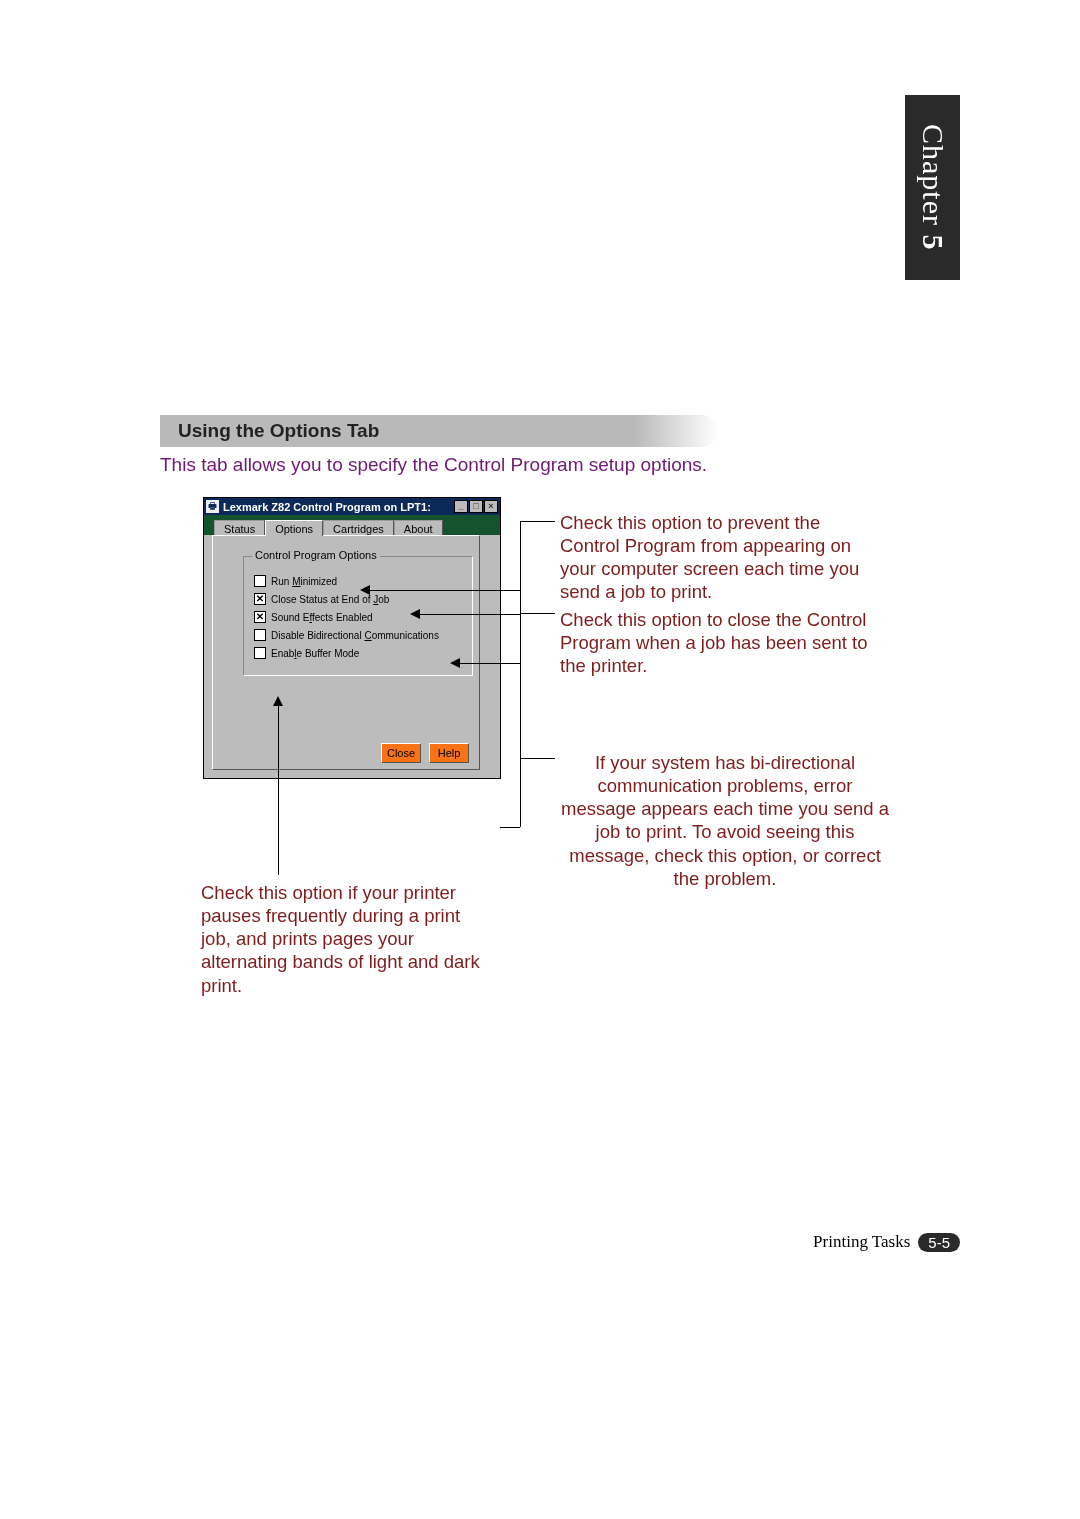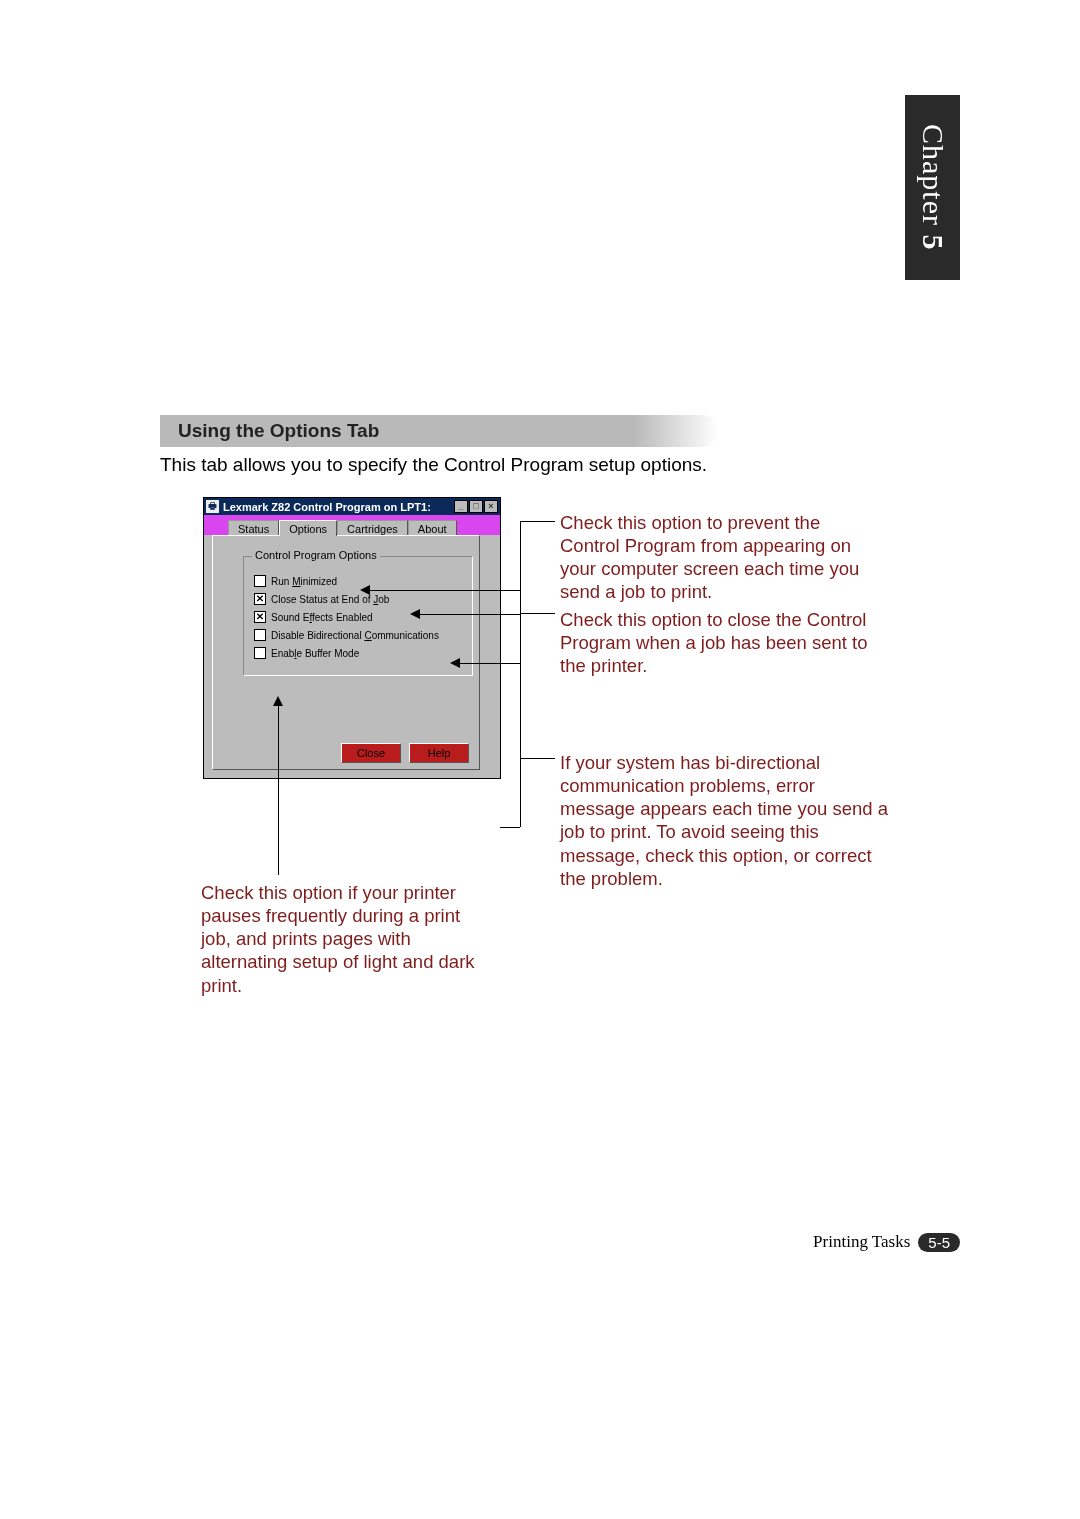--- a/index.html
+++ b/index.html
@@ -8,54 +8,54 @@
 
   
   .chapter-tab { position: absolute; right: 120px; top: 95px; width: 55px; height: 185px; background: #2a2a2a; display: flex; align-items: center; justify-content: center; }
   .chapter-tab-text { color: #fff; font-family: Georgia, "Times New Roman", serif; font-size: 30px; writing-mode: vertical-rl; text-orientation: mixed; letter-spacing: 1px; }
   .chapter-num { font-weight: bold; }
 
   
   .section-bar { position: absolute; left: 160px; top: 415px; width: 558px; height: 32px; background: linear-gradient(90deg, #b9b9b9 0%, #b9b9b9 85%, #fff 100%); border-radius: 0 16px 16px 0; display: flex; align-items: center; padding-left: 18px; }
   .section-bar-text { font-size: 19px; font-weight: bold; color: #222; }
 
-  .intro-text { position: absolute; left: 160px; top: 454px; font-size: 19px; color: #000000; }
+  .intro-text { position: absolute; left: 160px; top: 454px; font-size: 19px; color: #701a75; }
 
   
   .dialog { position: absolute; left: 203px; top: 497px; width: 298px; background: #bcbcbc; border: 1px solid #000; font-family: Tahoma, Arial, sans-serif; font-size: 11px; }
   .titlebar { background: linear-gradient(90deg, #0b2a5a 0%, #0b2a5a 100%); height: 17px; display: flex; align-items: center; padding: 0 2px; color: #fff; font-weight: bold; font-size: 11px; }
   .titlebar-icon { width: 13px; height: 13px; background: #eee; margin-right: 4px; display: inline-flex; align-items: center; justify-content: center; font-size: 9px; color: #0b2a5a; }
   .titlebar-text { flex: 1; }
   .titlebar-btns { display: flex; gap: 1px; }
   .titlebar-btn { width: 14px; height: 13px; background: #bcbcbc; border: 1px solid #000; font-size: 9px; line-height: 10px; text-align: center; color: #333; }
 
-  .tabstrip { display: flex; padding: 4px 8px 0 24px; background: #d946ef; font-size: 11px; }
+  .tabstrip { display: flex; padding: 4px 8px 0 10px; background: #14532d; font-size: 11px; }
   .tab { padding: 2px 9px 1px 9px; background: #bcbcbc; border: 1px solid #888; border-bottom: none; margin-right: 0px; cursor: default; position: relative; top: 1px; }
   .tab.active { background: #bcbcbc; border-color: #fff #555 #bcbcbc #fff; z-index: 2; }
   .tab.inactive { border-color: #999 #555 #fff #999; }
 
   .tab-body { margin: 0 20px 8px 8px; border: 1px solid #888; border-top-color: #fff; border-left-color: #fff; border-right-color: #555; border-bottom-color: #555; padding: 20px 12px 18px 30px; min-height: 235px; position: relative; background: #bcbcbc; }
 
   .groupbox { border: 1px solid #888; border-top-color: #888; border-left-color: #888; border-right-color: #fff; border-bottom-color: #fff; padding: 12px 10px 10px 10px; position: relative; width: 230px; }
   .groupbox-title { position: absolute; top: -8px; left: 8px; background: #bcbcbc; padding: 0 3px; font-size: 11px; }
 
   .checkrow { display: flex; align-items: center; margin: 6px 0; font-size: 10px; }
   .checkbox { width: 12px; height: 12px; border: 1px solid #000; background: #fff; margin-right: 5px; display: inline-flex; align-items: center; justify-content: center; font-size: 10px; font-weight: bold; line-height: 10px; }
   .checkbox.checked::after { content: "✕"; font-size: 10px; }
 
   .underline-char { text-decoration: underline; }
 
   .dlg-buttons { position: absolute; right: 10px; bottom: 6px; display: flex; gap: 8px; }
-  .dlg-btn { width: 60px; height: 20px; background: #b91c1c; border: 1px solid; border-color: #fff #555 #555 #fff; font-size: 11px; text-align: center; line-height: 18px; }
+  .dlg-btn { width: 40px; height: 20px; background: #f97316; border: 1px solid; border-color: #fff #555 #555 #fff; font-size: 11px; text-align: center; line-height: 18px; }
 
   
   .callout { position: absolute; font-size: 18.5px; color: #7f1d1d; line-height: 1.25; }
   .c1 { left: 560px; top: 511px; width: 310px; }
   .c2 { left: 560px; top: 608px; width: 310px; }
-  .c3 { left: 560px; top: 751px; width: 330px; }
+  .c3 { left: 560px; top: 751px; width: 330px; text-align: center; }
   .c4 { left: 201px; top: 881px; width: 280px; }
 
   
   .line { position: absolute; background: #000; }
   .vline { width: 1px; }
   .hline { height: 1px; }
 
   
   .arrow-left { position: absolute; width: 0; height: 0; border-top: 5px solid transparent; border-bottom: 5px solid transparent; border-right: 10px solid #000; }
   .arrow-up { position: absolute; width: 0; height: 0; border-left: 5px solid transparent; border-right: 5px solid transparent; border-bottom: 10px solid #000; }
@@ -151,20 +151,20 @@
   <div class="line hline" style="left:460px; top:663px; width:60px;"></div>
   <div class="arrow-left" style="left:450px; top:658px;"></div>
   <div class="line vline" style="left:520px; top:663px; height:95px;"></div>
 
   <div class="line vline" style="left:278px; top:705px; height:170px;"></div>
   <div class="arrow-up" style="left:273px; top:696px;"></div>
 
   <div class="callout c1">Check this option to prevent the Control Program from appearing on your computer screen each time you send a job to print.</div>
   <div class="callout c2">Check this option to close the Control Program when a job has been sent to the printer.</div>
   <div class="callout c3">If your system has bi-directional communication problems, error message appears each time you send a job to print. To avoid seeing this message, check this option, or correct the problem.</div>
-  <div class="callout c4">Check this option if your printer pauses frequently during a print job, and prints pages with alternating setup of light and dark print.</div>
+  <div class="callout c4">Check this option if your printer pauses frequently during a print job, and prints pages your alternating bands of light and dark print.</div>
 
   <div class="footer">
     <span>Printing Tasks</span>
     <span class="footer-badge">5-5</span>
   </div>
 
 </div>
 
 </body></html>

